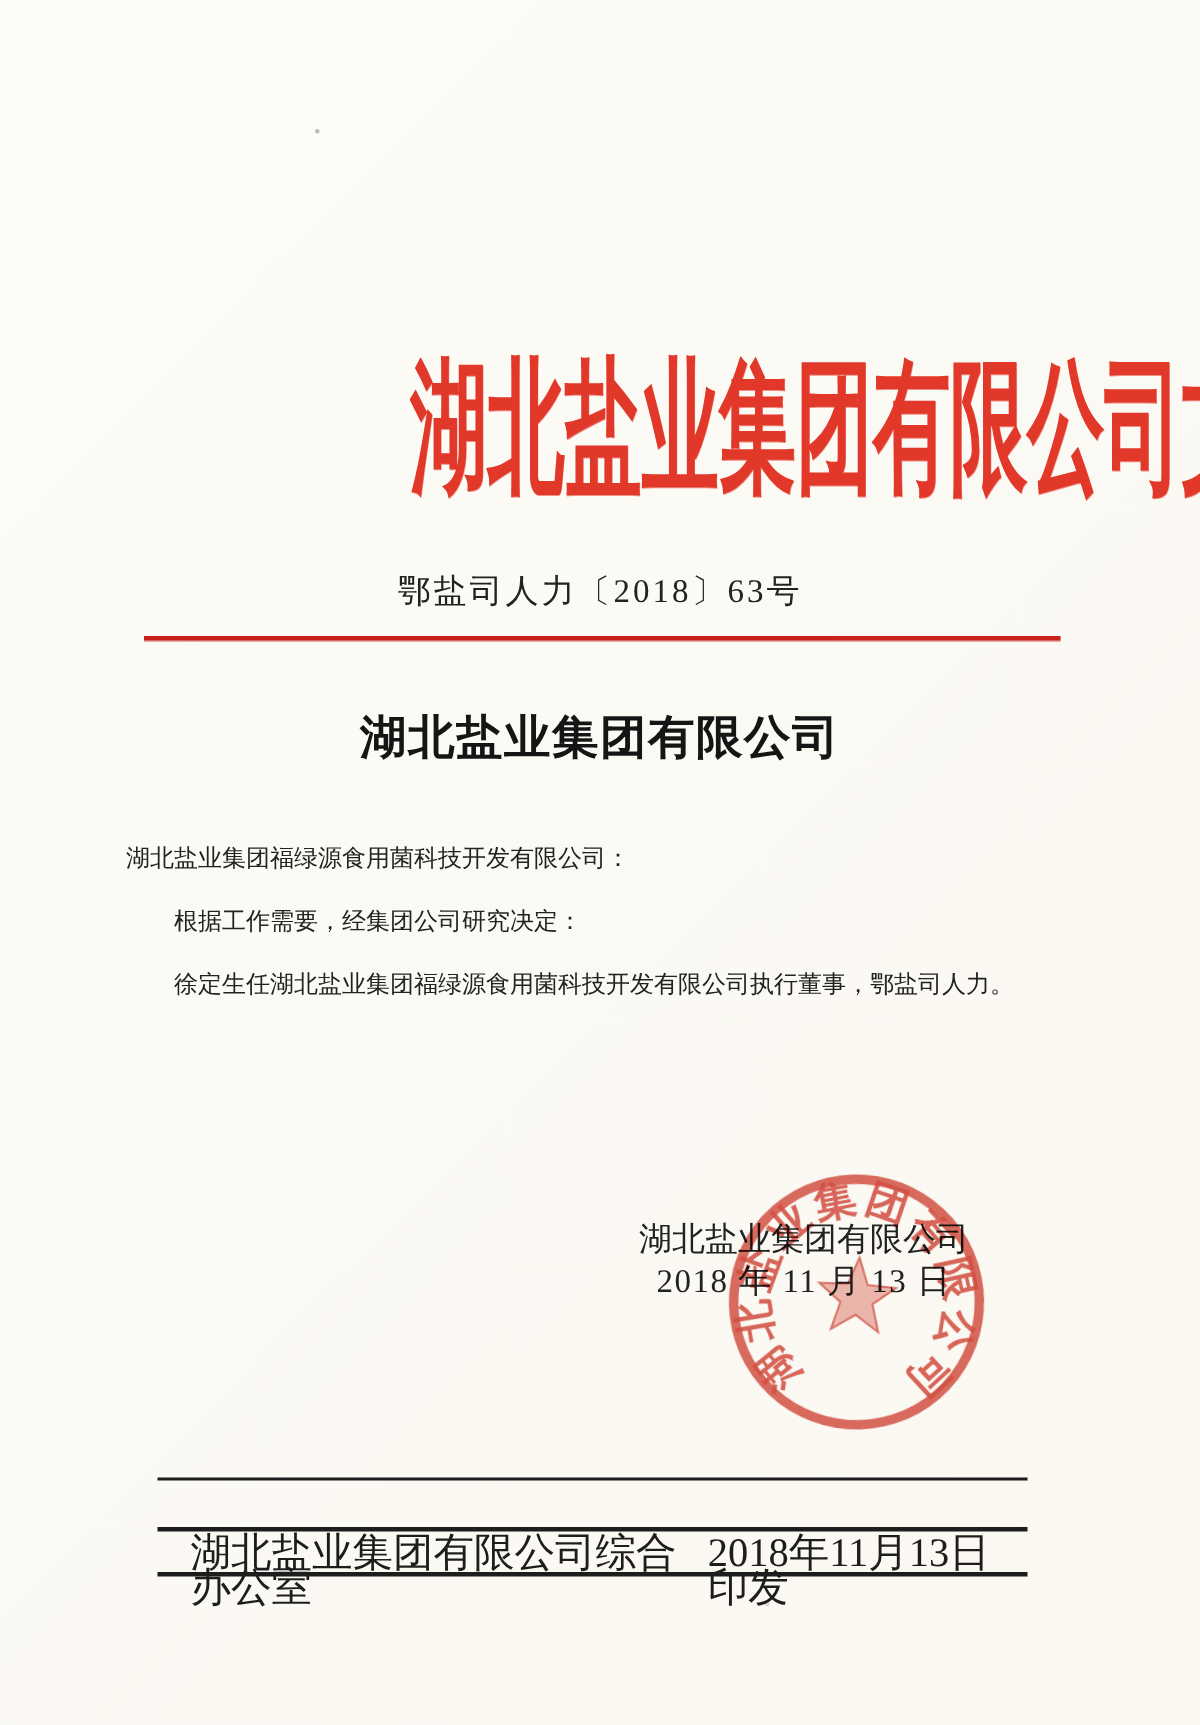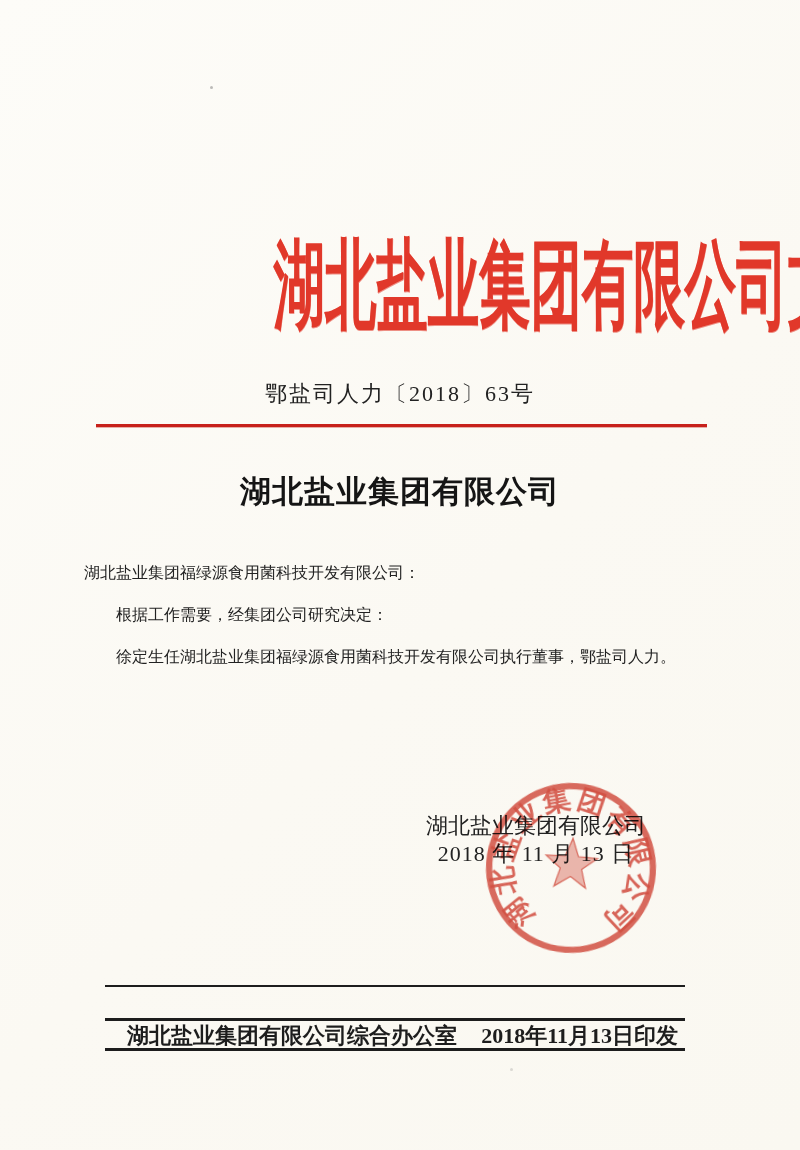--- a/index.html
+++ b/index.html
@@ -132,23 +132,23 @@
     line-height: 22px;
     color: #1d1d1d;
   }
   .issue-row {
     position: absolute;
     top: 1024px;
     left: 127px;
     width: 551px;
     display: flex;
     justify-content: space-between;
-    font-size: 22px;
+    font-size: 27px;
     line-height: 23px;
-    font-weight: bold;
+    font-weight: normal;
     color: #1d1d1d;
   }
 
   
   .speck {
     position: absolute;
     width: 3px; height: 3px;
     border-radius: 50%;
     background: rgba(90,90,90,0.4);
   }

